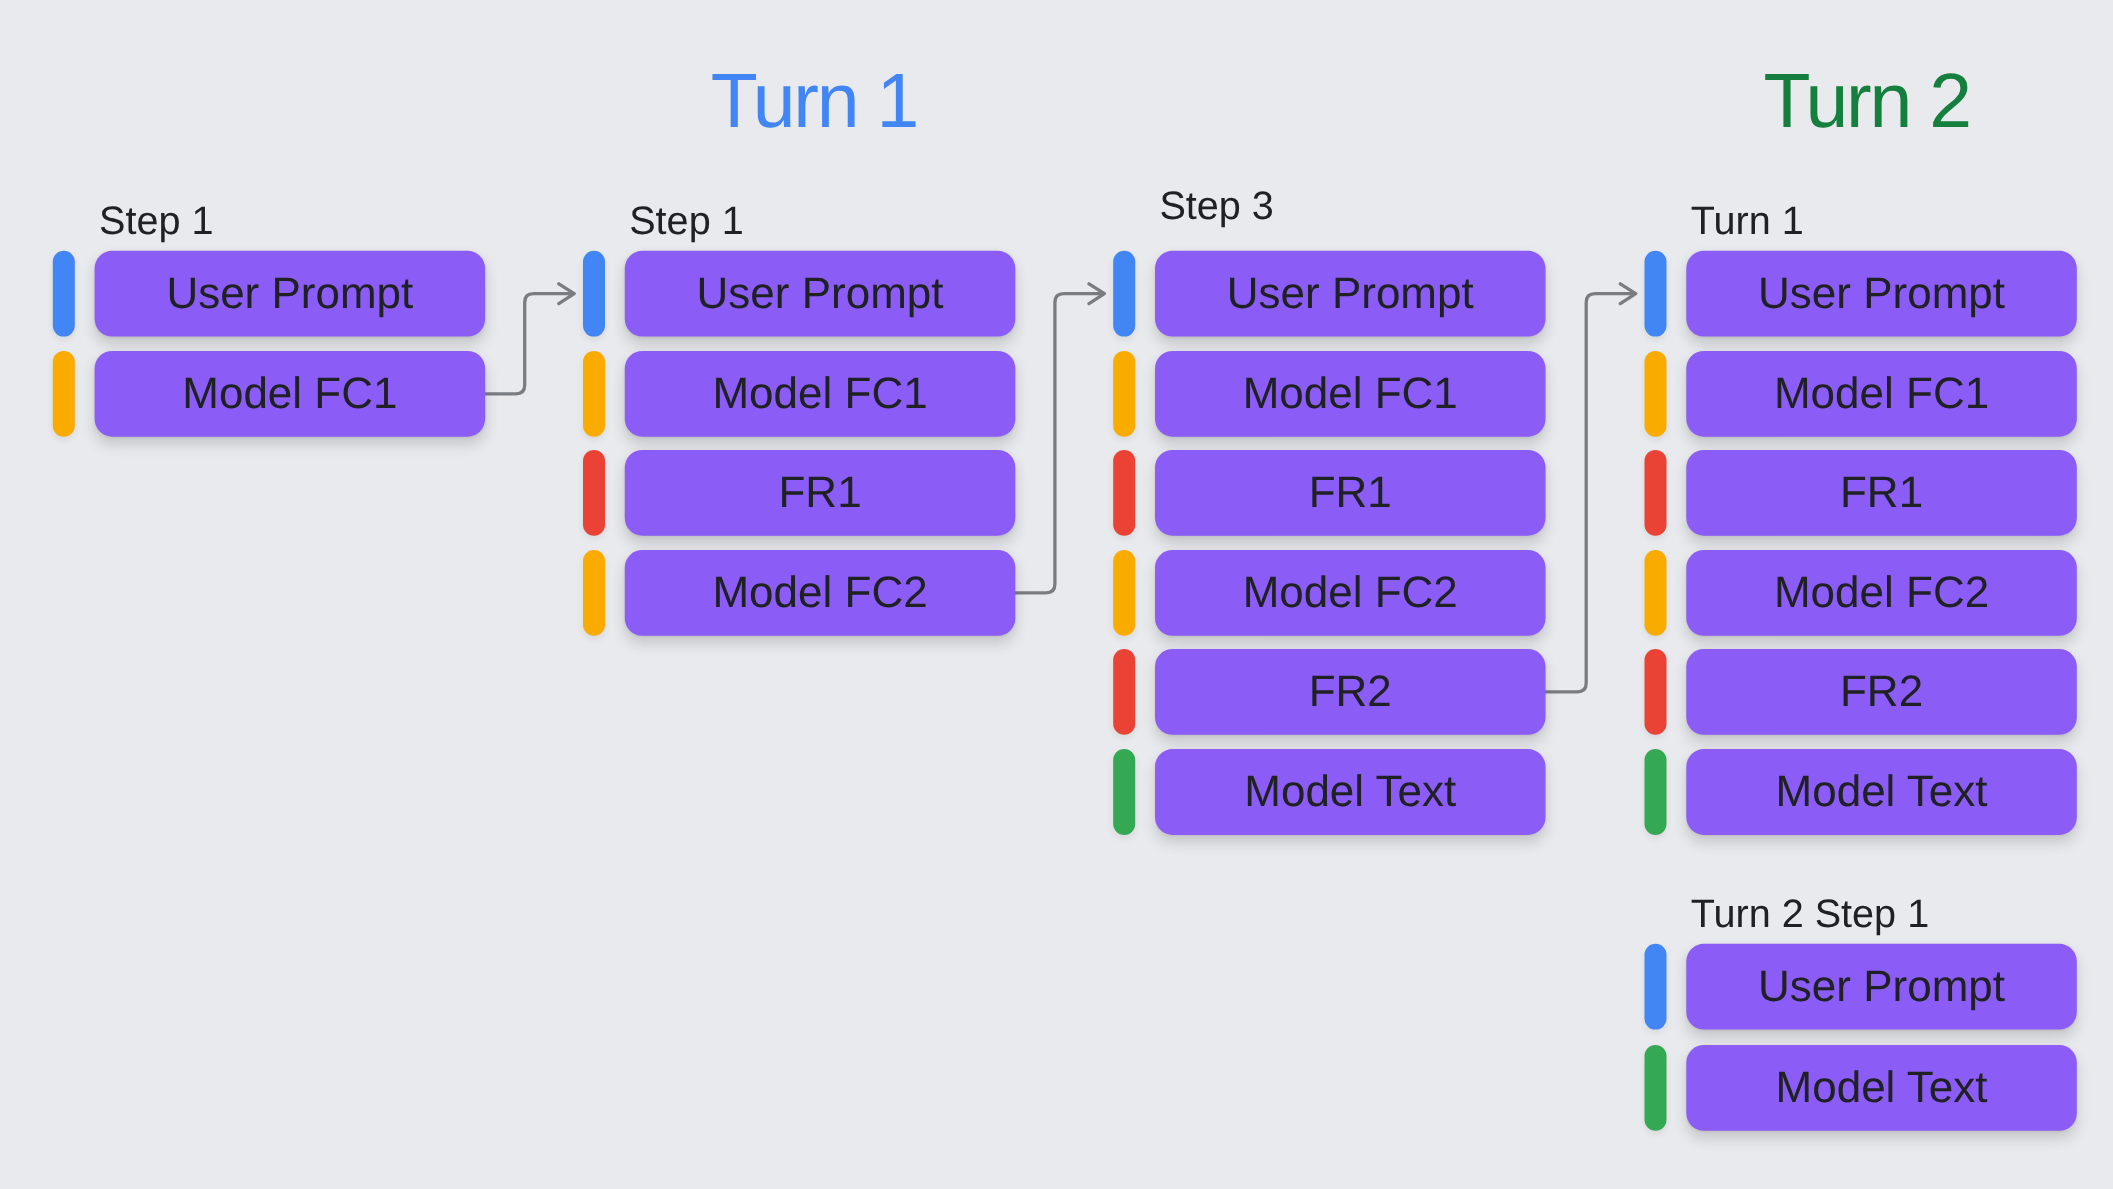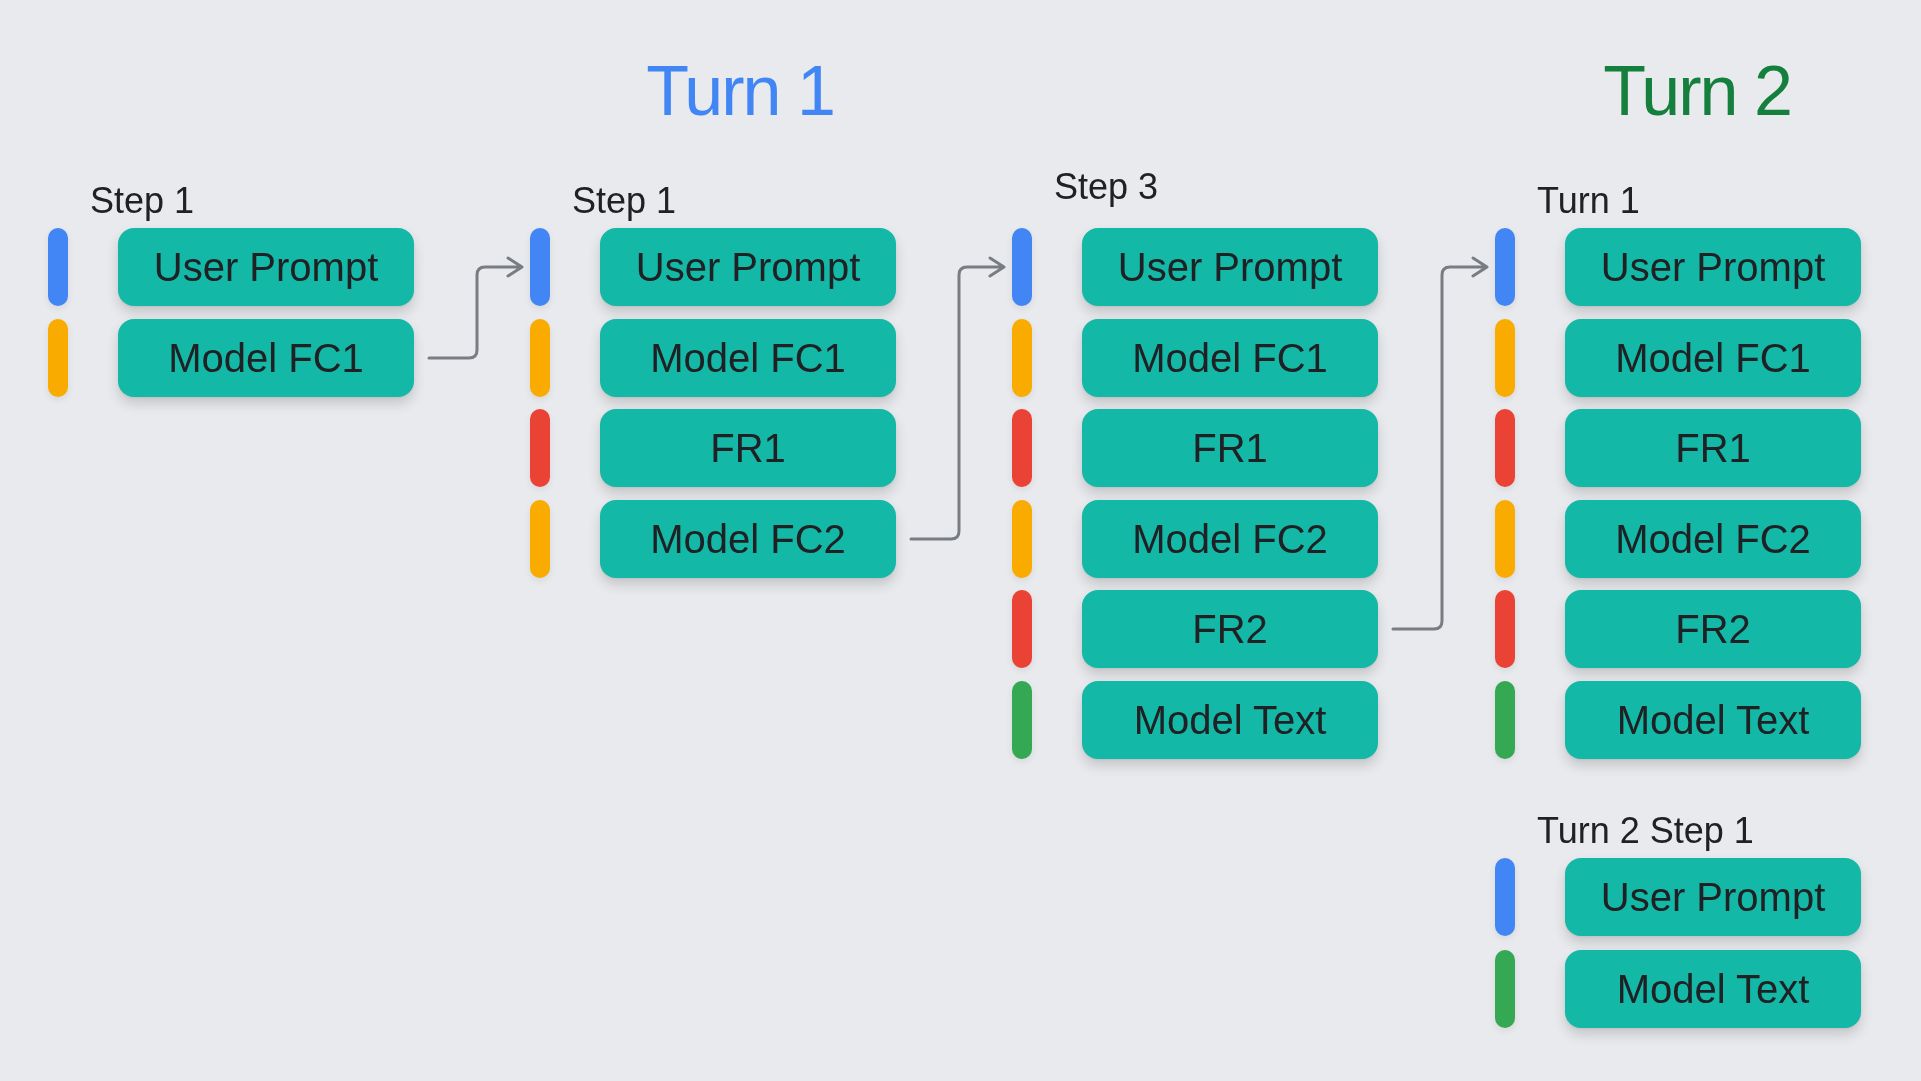--- a/index.html
+++ b/index.html
@@ -29,25 +29,25 @@
 
   .type-bar{
     position:absolute;
     width:20px;height:78px;
     border-radius:10px;
     box-shadow:0 3px 6px rgba(60,64,67,0.10);
   }
 
   .card{
     position:absolute;
-    width:296px;height:78px;
-    background:#14b8a6;
+    width:355px;height:78px;
+    background:#8b5cf6;
     border-radius:16px;
     box-shadow:0 7px 12px rgba(60,64,67,0.20), 0 1px 2px rgba(60,64,67,0.08);
-    display:flex;align-items:center;justify-content:center;margin-left:32px;
+    display:flex;align-items:center;justify-content:center;
   }
   .card span{
     font-size:40px;
     color:#202124;
     white-space:nowrap;
   }
 
   #arrow-layer{position:absolute;left:0;top:0;width:1921px;height:1081px;pointer-events:none;}
   #arrow-layer path{fill:none;stroke:#797d82;stroke-width:3;stroke-linecap:round;stroke-linejoin:round;}
 </style>

